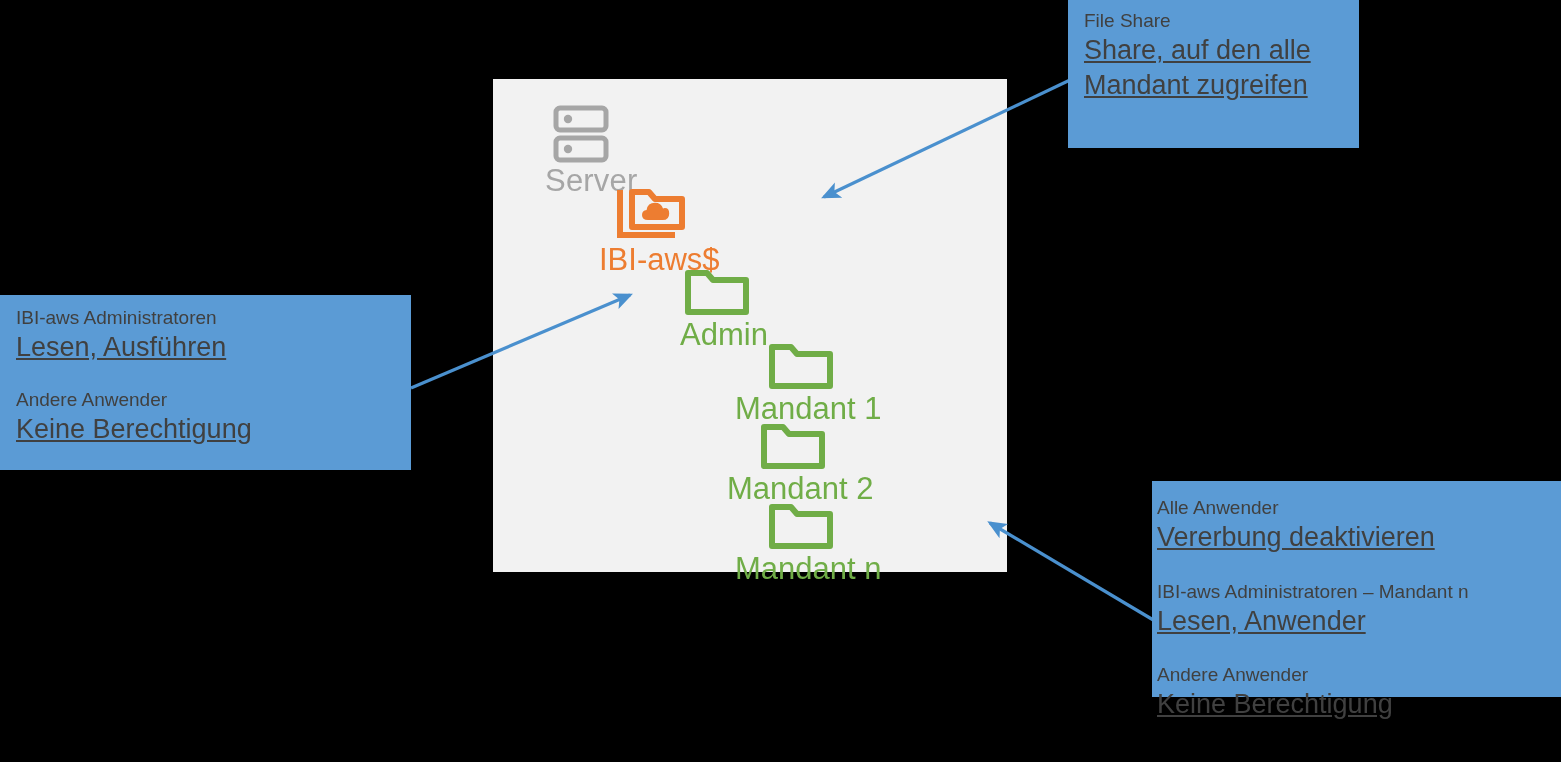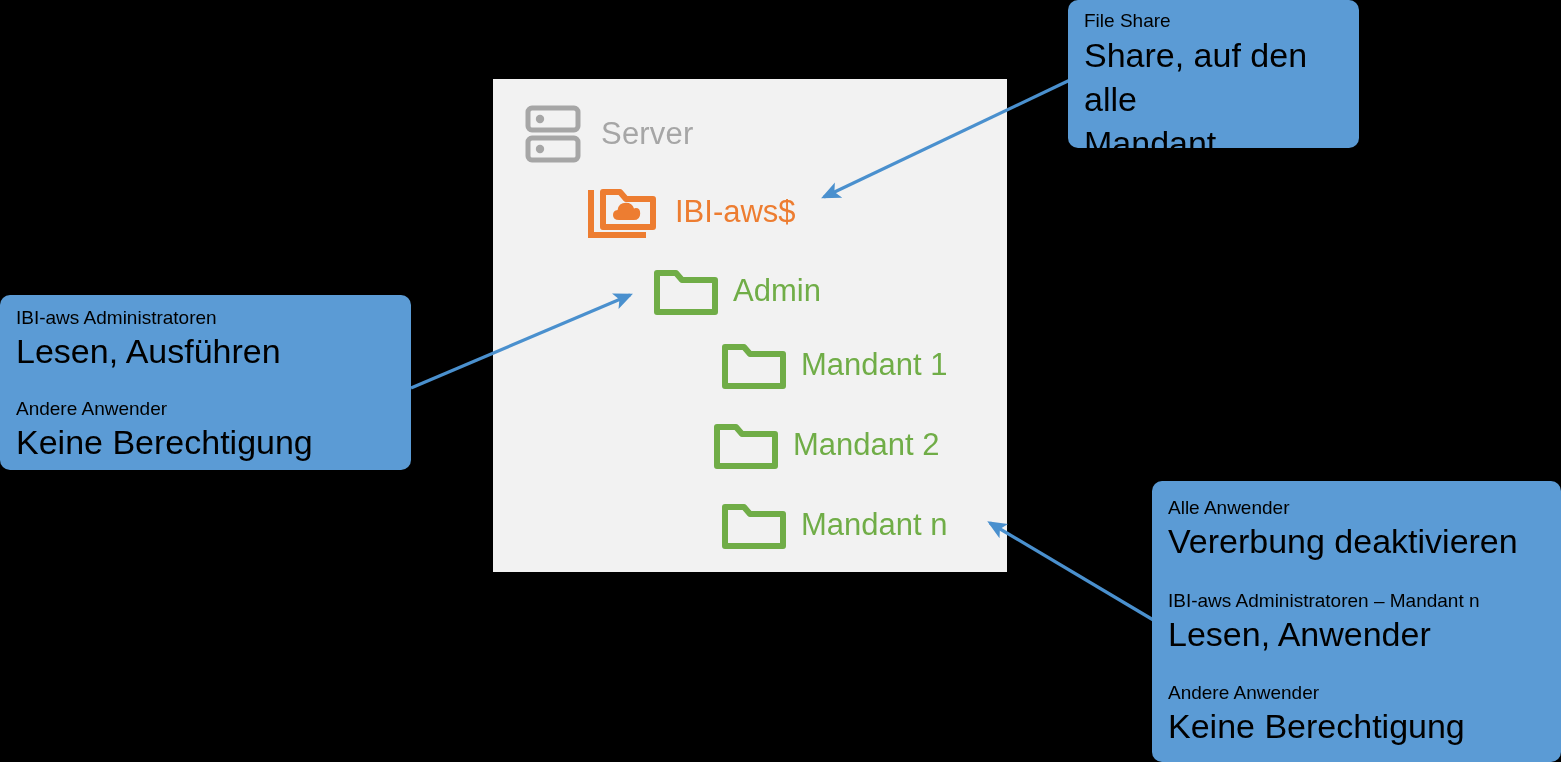--- a/index.html
+++ b/index.html
@@ -23,20 +23,21 @@
     top: 79px;
     width: 514px;
     height: 493px;
     background: #F2F2F2;
   }
 
   .tree-row {
     position: absolute;
     display: flex;
     align-items: center;
+    flex-direction: column;
   }
 
   
   #server-row { left: 32px; top: 26px; }
   #server-label {
     font-size: 31px;
     color: #A6A6A6;
     margin-left: 20px;
     letter-spacing: .2px;
     white-space: nowrap;
@@ -51,44 +52,44 @@
     white-space: nowrap;
   }
 
   
   .folder-label {
     font-size: 31px;
     color: #70AD47;
     margin-left: 14px;
     white-space: nowrap;
   }
-  #row-admin     { left: 160px; top: 186px; }
+  #row-admin     { left: 173px; top: 186px; }
   #row-mandant-1 { left: 228px; top: 260px; }
   #row-mandant-2 { left: 220px; top: 340px; }
   #row-mandant-n { left: 228px; top: 420px; }
 
   
   .icon { display: block; flex: none; }
 
   
   .callout {
     position: absolute;
     background: #5B9BD5;
-    color: #000000;
+    color: #404040;
     box-sizing: border-box;
-    border-radius: 10px;
   }
   .callout .small {
     font-size: 19px;
     line-height: 1.32;
     white-space: nowrap;
   }
   .callout .big {
-    font-size: 34px;
+    font-size: 27px;
     line-height: 1.28;
+    text-decoration: underline;
   }
   .callout .gap { height: 22px; }
 
   #callout-file-share {
     left: 1068px;
     top: 0px;
     width: 291px;
     height: 148px;
     padding: 8px 14px 0 16px;
   }
@@ -99,22 +100,22 @@
     top: 295px;
     width: 411px;
     height: 175px;
     padding: 10px 14px 8px 16px;
   }
 
   #callout-mandant {
     left: 1152px;
     top: 481px;
     width: 409px;
-    height: 281px;
-    padding: 14px 10px 0 16px;
+    height: 216px;
+    padding: 14px 10px 0 5px;
   }
   #callout-mandant .gap { height: 24px; }
 
   
   #arrows {
     position: absolute;
     left: 0; top: 0;
     width: 1561px;
     height: 762px;
     pointer-events: none;

